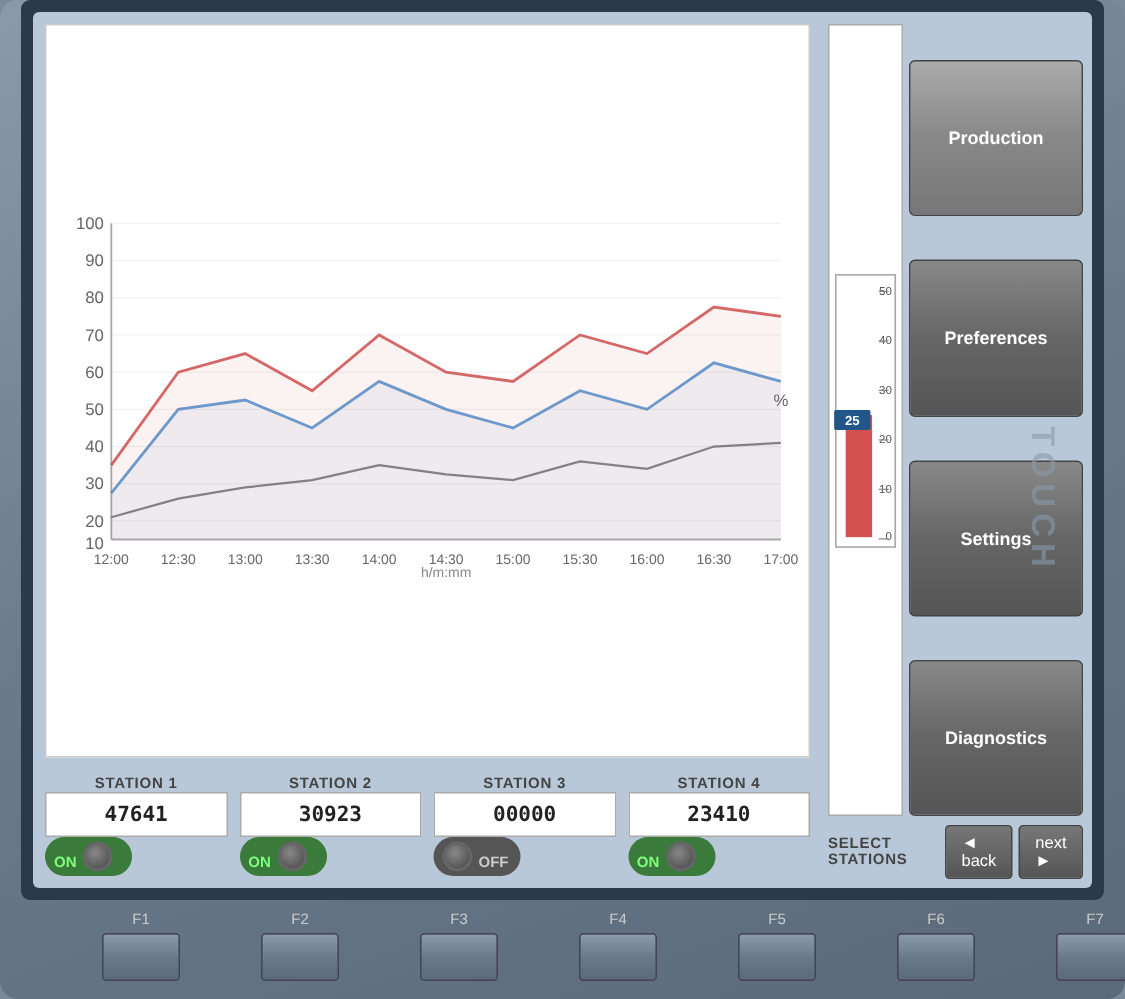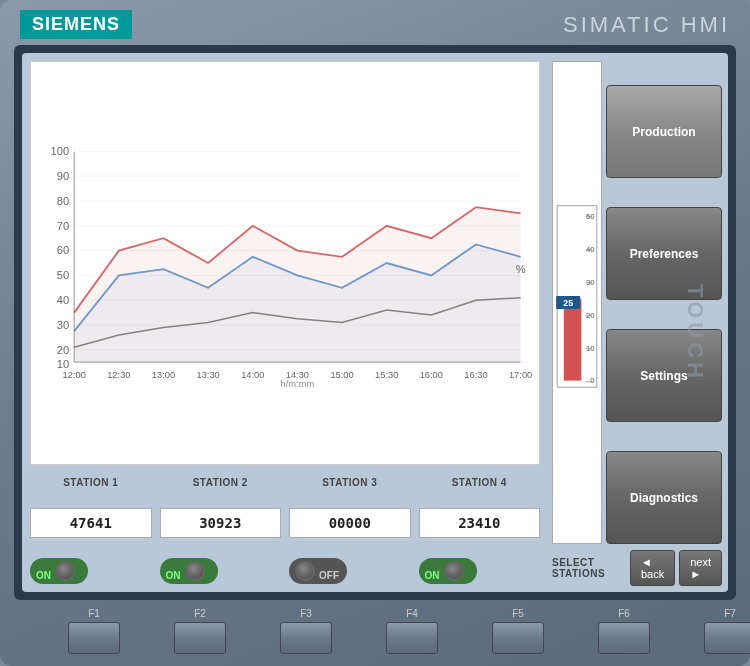--- a/index.html
+++ b/index.html
@@ -100,21 +100,21 @@
       display: flex;
       gap: 8px;
       padding: 4px 0 0 0;
     }
 
     .station {
       flex: 1;
       display: flex;
       flex-direction: column;
       align-items: center;
-      gap: 20px;
+      gap: 0;
     }
 
     .station-label {
       font-size: 10px;
       color: #444;
       font-weight: bold;
       letter-spacing: 0.5px;
     }
 
     .station-value {
@@ -302,24 +302,20 @@
       opacity: 0.6;
     }
   </style>
 </head>
 <body>
 
 <div class="device-outer">
 
   <div class="touch-text">TOUCH</div>
 
-  <div class="device-header">
-    <div class="siemens-logo">SIEMENS</div>
-    <div class="simatic-title">SIMATIC HMI</div>
-  </div>
 
   <div class="screen-bezel">
     <div class="screen-inner">
       <div class="screen-content">
 
         <div class="main-panel">
 
           <div class="chart-container">
             <svg class="chart-svg" viewBox="0 0 400 200">
 

